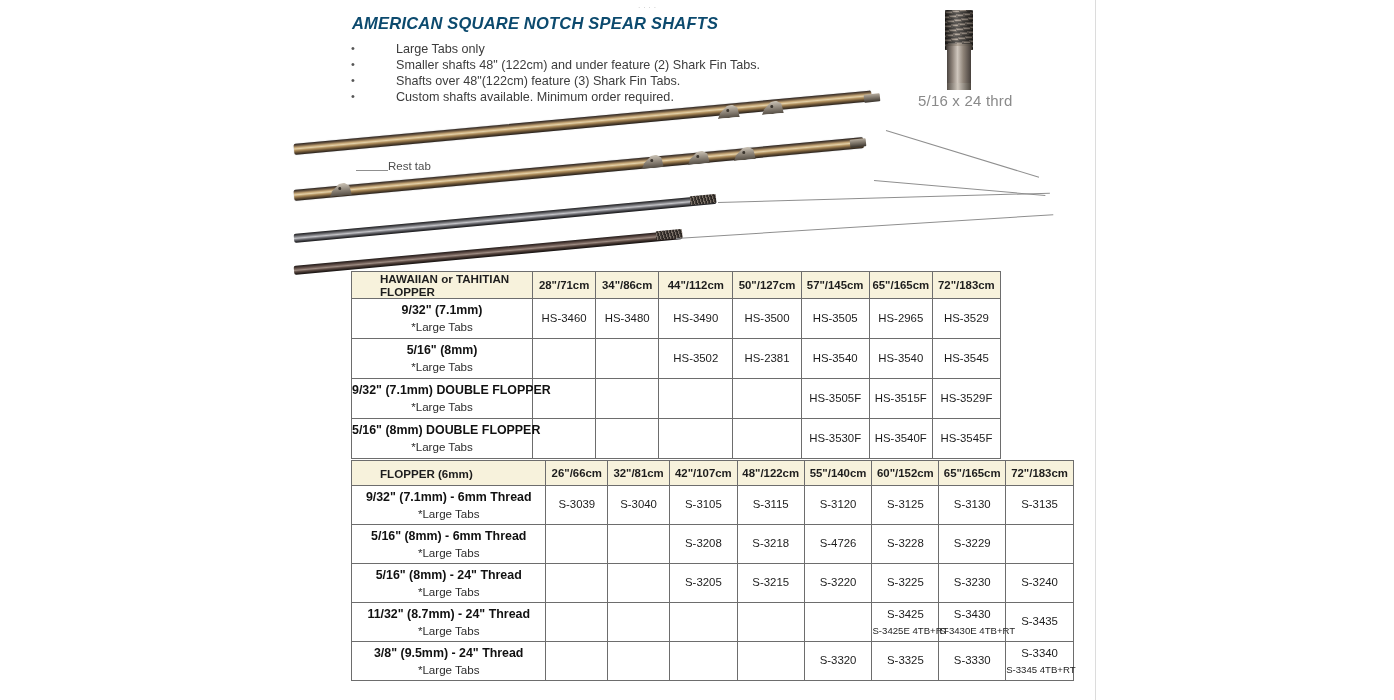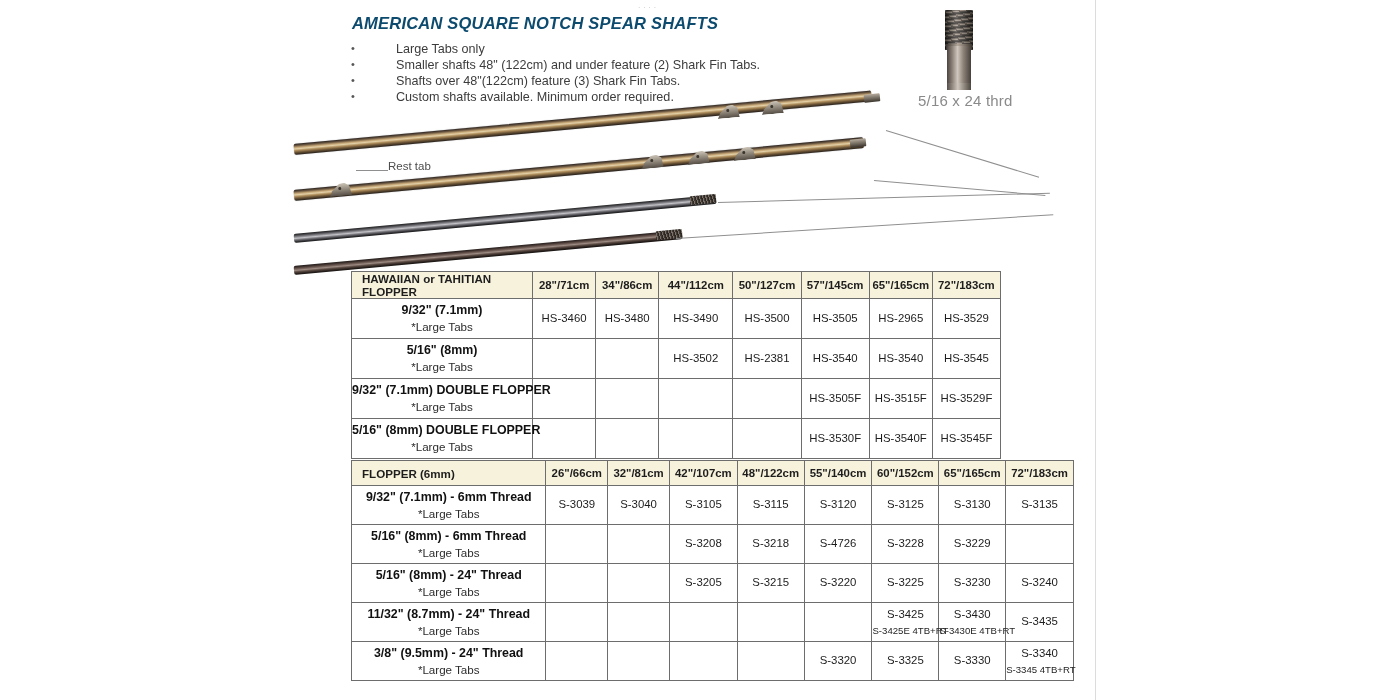--- a/index.html
+++ b/index.html
@@ -286,21 +286,21 @@
   }
   table.spec thead th {
     background: #f7f2dc;
     font-weight: bold;
     font-size: 11.4px;
     height: 24px;
     letter-spacing: 0;
   }
   table.spec thead th.rowhead {
     text-align: left;
-    padding-left: 10px;
+    padding-left: 28px;
     font-size: 11.6px;
   }
   td.rowlabel {
     text-align: left;
     padding: 5px 0 5px 10px;
     line-height: 1.35;
   }
   td.rowlabel .l1 {
     font-weight: bold;
     font-size: 12.4px;

